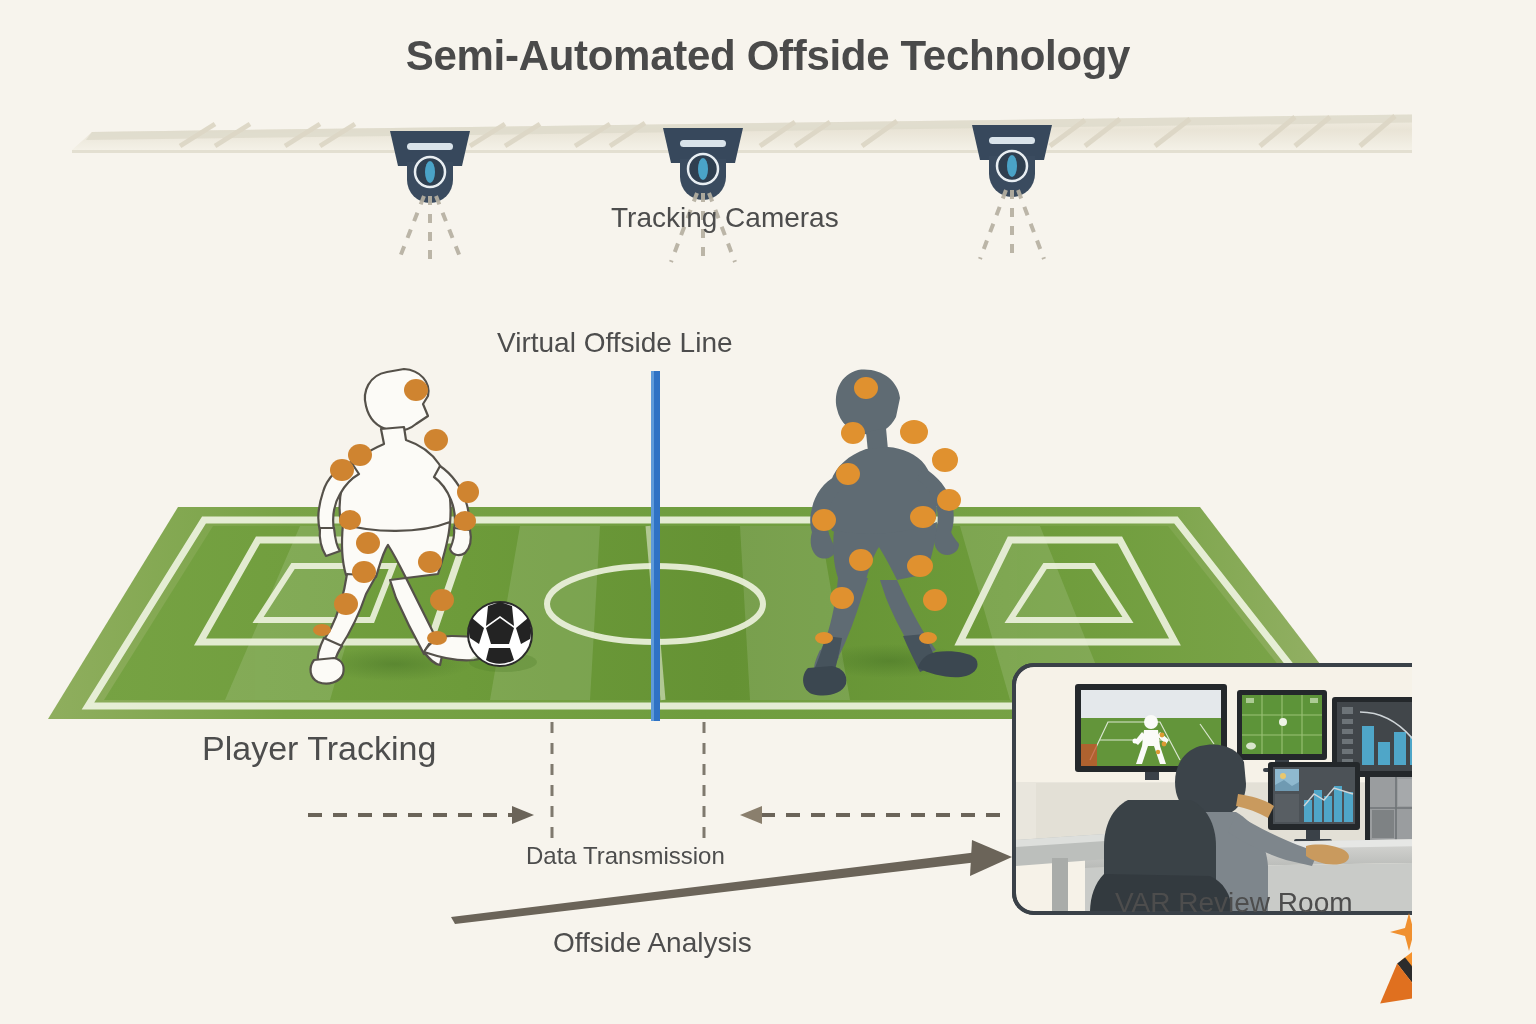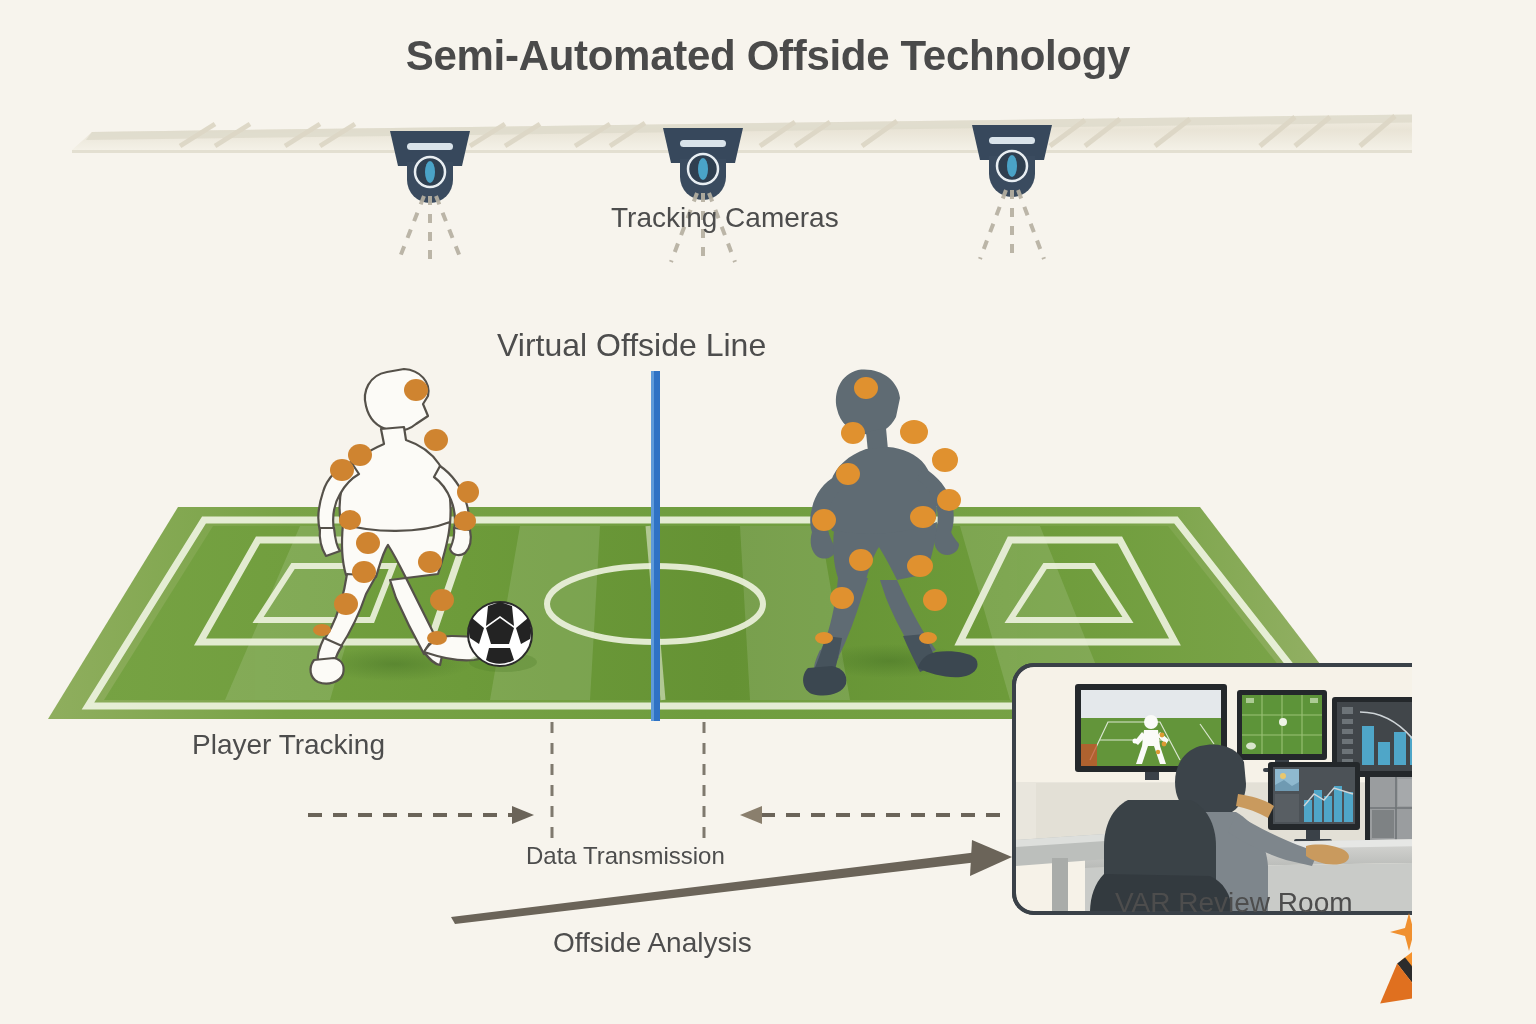--- a/index.html
+++ b/index.html
@@ -32,22 +32,22 @@
   #title {
     left: 0; top: 32px;
     width: 1536px;
     text-align: center;
     font-size: 42px;
     font-weight: 700;
     color: #4a4a4a;
     letter-spacing: -0.3px;
   }
   #lbl-cameras   { left: 586px; top: 202px; font-size: 28px; margin-left: 25px; }
-  #lbl-offside   { left: 497px; top: 327px; font-size: 32px; }
-  #lbl-tracking  { left: 192px; top: 729px; font-size: 28px; }
+  #lbl-offside   { left: 497px; top: 327px; font-size: 28px; }
+  #lbl-tracking  { left: 202px; top: 729px; font-size: 34px; }
   #lbl-datatrans { left: 526px; top: 842px; font-size: 24px; }
   #lbl-analysis  { left: 553px; top: 927px; font-size: 28px; }
   #lbl-varroom   { left: 1115px; top: 887px; font-size: 28px; }
 </style>
 </head>
 <body>
 
 <div id="stage">
 
   <svg id="art" viewBox="0 0 1536 1024" xmlns="http://www.w3.org/2000/svg">

